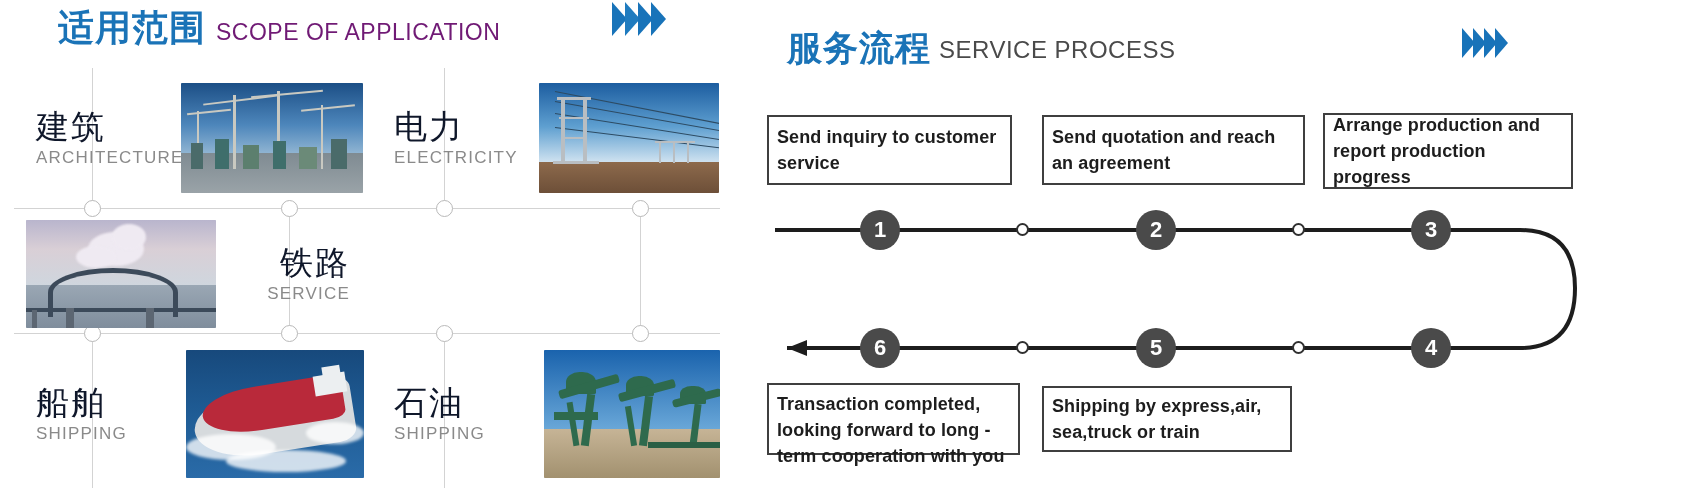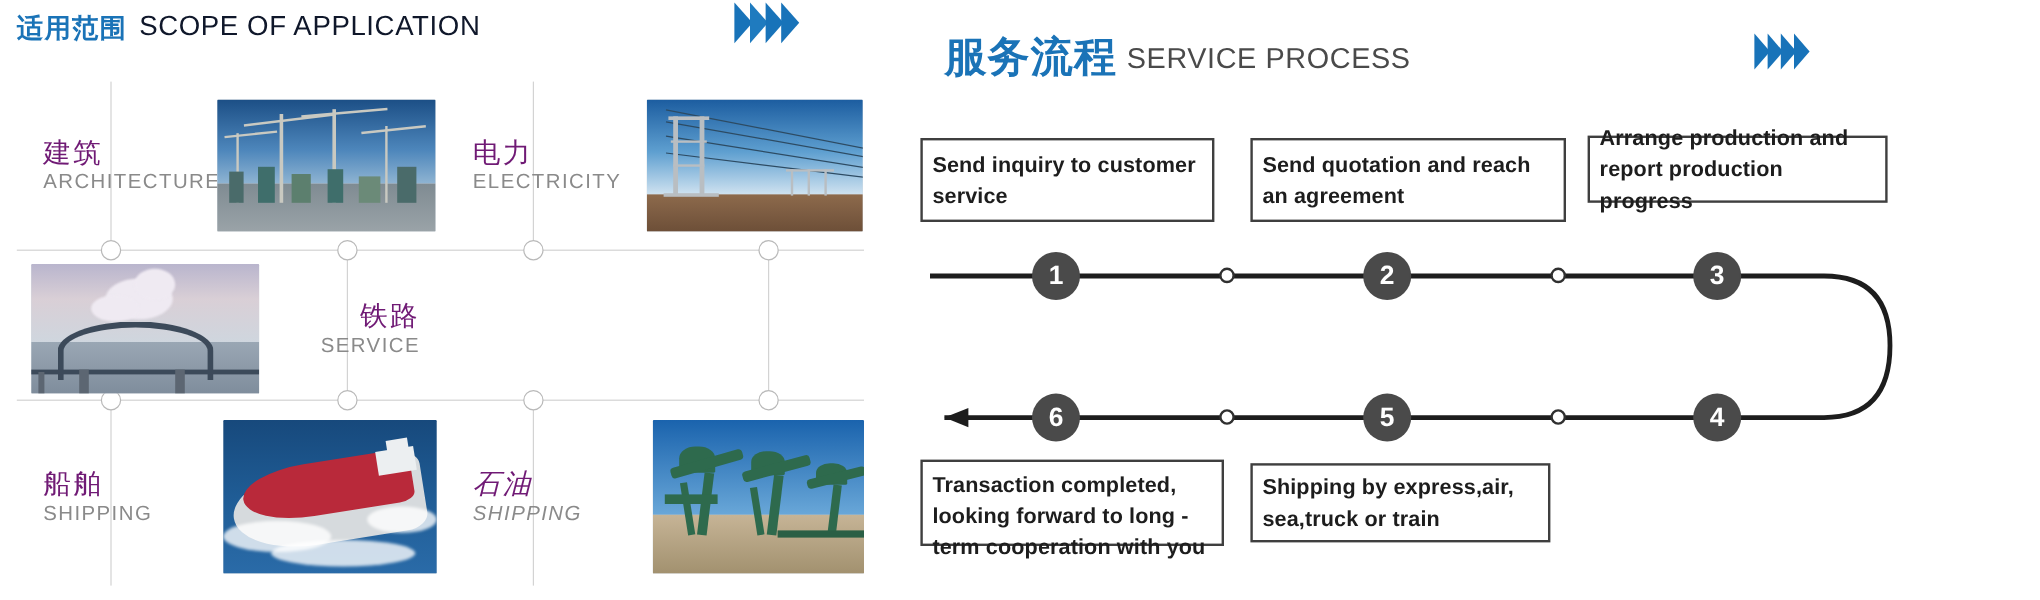--- a/index.html
+++ b/index.html
@@ -11,43 +11,43 @@
     position:relative;
   }
   .page{position:relative;width:1700px;height:500px;}
 
   
   .panel-left{position:absolute;left:0;top:0;width:740px;height:500px;background:#fff;}
   .panel-right{position:absolute;left:745px;top:0;width:955px;height:500px;background:#fff;}
 
   .hdr{position:absolute;display:flex;align-items:flex-end;}
   .hdr-cn{color:#1a73b7;font-weight:700;letter-spacing:1px;line-height:1;}
-  .hdr-en{color:#0f172a;font-weight:400;letter-spacing:0.5px;line-height:1;}
+  .hdr-en{color:#701a75;font-weight:400;letter-spacing:0.5px;line-height:1;}
 
   .hdr-left{left:14px;top:10px;}
-  .hdr-left .hdr-cn{font-size:22px;}
+  .hdr-left .hdr-cn{font-size:36px;margin-left:44px;}
   .hdr-left .hdr-en{font-size:23px;margin-left:10px;padding-bottom:2px;}
 
   .hdr-right{left:770px;top:30px;}
   .hdr-right .hdr-cn{font-size:35px;}
   .hdr-right .hdr-en{font-size:24px;margin-left:8px;padding-bottom:3px;color:#4a4a4a;}
 
   .chevrons{position:absolute;display:flex;gap:0px;}
   .chev{width:0;height:0;border-top:17px solid transparent;border-bottom:17px solid transparent;
         border-right:15px solid #1873b9;margin-right:-2px;}
   .chev.c2{border-right-color:#1f7bbf;}
   .chev.c3{border-right-color:#1873b9;}
   .chev.c4{border-right-color:#1873b9;}
   .chevrons-left{left:612px;top:2px;}
 
   
   .grid{position:absolute;left:14px;top:68px;width:706px;height:420px;}
   .cell{position:absolute;box-sizing:border-box;display:flex;align-items:center;}
   .cell .txt{display:flex;flex-direction:column;justify-content:center;}
-  .cell .cn{font-size:23px;color:#701a75;line-height:1.15;letter-spacing:2px;}
+  .cell .cn{font-size:33px;color:#0f172a;line-height:1.15;letter-spacing:2px;}
   .cell .en{font-size:17px;color:#8a8a8a;line-height:1.2;letter-spacing:1.2px;margin-top:2px;}
   .cell .ph{background:#cfd6dc;overflow:hidden;position:relative;}
 
   
   .divline{position:absolute;background:#d3d3d3;}
   .vline{width:1px;}
   .hline{height:1px;}
   .node{position:absolute;width:17px;height:17px;border:1.6px solid #b9b9b9;border-radius:50%;background:#fff;box-sizing:border-box;}
 
   
@@ -226,21 +226,21 @@
           <div class="hull-red" style="left:16px;top:34px;width:142px;height:44px;"></div>
           <div class="super" style="left:128px;top:24px;width:32px;height:20px;transform:rotate(-9deg);"></div>
           <div class="super" style="left:136px;top:16px;width:18px;height:10px;transform:rotate(-9deg);"></div>
           <div class="foam" style="left:0px;top:84px;width:90px;height:26px;"></div>
           <div class="foam" style="left:120px;top:72px;width:58px;height:22px;"></div>
           <div class="foam" style="left:40px;top:100px;width:120px;height:22px;"></div>
         </div>
       </div>
 
       <div class="cell" style="left:352px;top:278px;width:354px;height:136px;">
-        <div class="txt" style="width:152px;padding-left:28px;font-style:italic;">
+        <div class="txt" style="width:152px;padding-left:28px;">
           <span class="cn">石油</span>
           <span class="en">SHIPPING</span>
         </div>
         <div class="ph p-oil" style="width:178px;height:128px;">
           <div class="sky"></div>
             <div class="ground"></div>
           <div class="pump-head" style="left:22px;top:22px;width:30px;height:22px;"></div>
           <div class="pump-beam" style="left:14px;top:32px;width:62px;height:9px;transform:rotate(-16deg);"></div>
           <div class="pump-leg" style="left:40px;top:44px;width:8px;height:52px;transform:rotate(7deg);"></div>
           <div class="pump-leg" style="left:26px;top:52px;width:6px;height:44px;transform:rotate(-9deg);"></div>
@@ -277,21 +277,21 @@
       <path d="M 30 230 L 775 230 Q 830 230 830 288 Q 830 348 775 348 L 42 348" fill="none" stroke="#1d1d1d" stroke-width="4"></path>
       <polygon points="42,348 62,340 62,356" fill="#1d1d1d"></polygon>
     </svg>
 
     <div class="flowbox" style="left:297px;top:115px;width:263px;height:70px;">
       <span class="bx">Send quotation and reach an agreement</span>
     </div>
     <div class="flowbox" style="left:22px;top:115px;width:245px;height:70px;">
       <span class="bx">Send inquiry to customer service</span>
     </div>
-    <div class="flowbox" style="left:578px;top:113px;width:250px;height:56px;">
+    <div class="flowbox" style="left:578px;top:113px;width:250px;height:76px;">
       <span class="bx">Arrange production and report production progress</span>
     </div>
 
     <div class="flowbox" style="left:22px;top:383px;width:253px;height:72px;align-items:flex-start;">
       <span class="bx">Transaction completed, looking forward to long -term cooperation with you</span>
     </div>
     <div class="flowbox" style="left:297px;top:386px;width:250px;height:66px;">
       <span class="bx">Shipping by express,air, sea,truck or train</span>
     </div>
 

